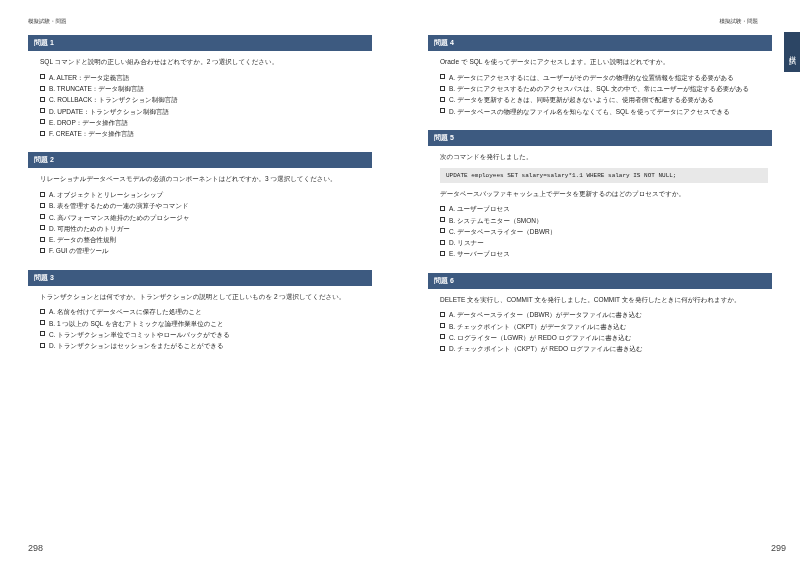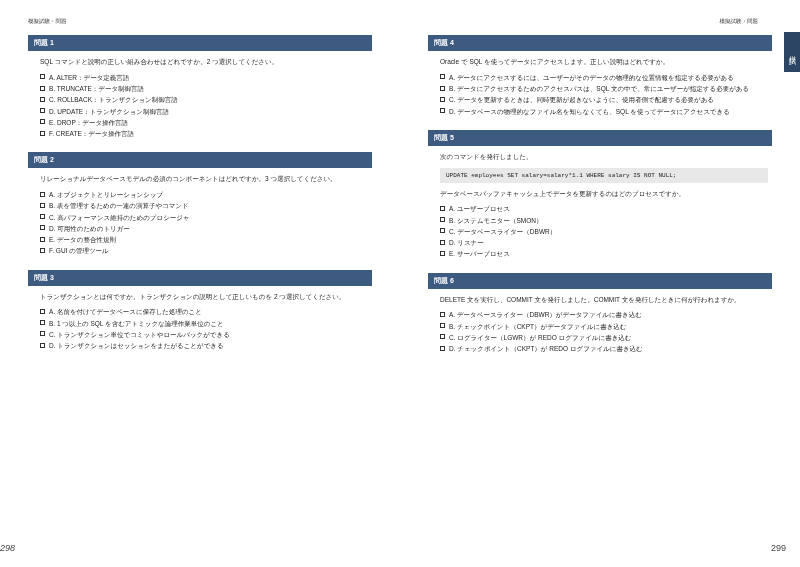--- a/index.html
+++ b/index.html
@@ -59,21 +59,21 @@
     padding: 4px 6px;
     margin: 4px 0 6px 0;
   }
   .sub-prompt { margin: 4px 0 6px 0; line-height: 1.5; }
   .page-num {
     position: absolute;
     bottom: 14px;
     font-size: 9px;
     color: #444;
   }
-  .page-left .page-num { left: 0; font-style: italic; }
+  .page-left .page-num { left: 28px; }
   .page-right .page-num { right: 14px; }
   .side-tab {
     position: absolute;
     right: 0;
     top: 32px;
     width: 16px;
     height: 40px;
     background: #2c4564;
     color: #fff;
     font-size: 7px;

